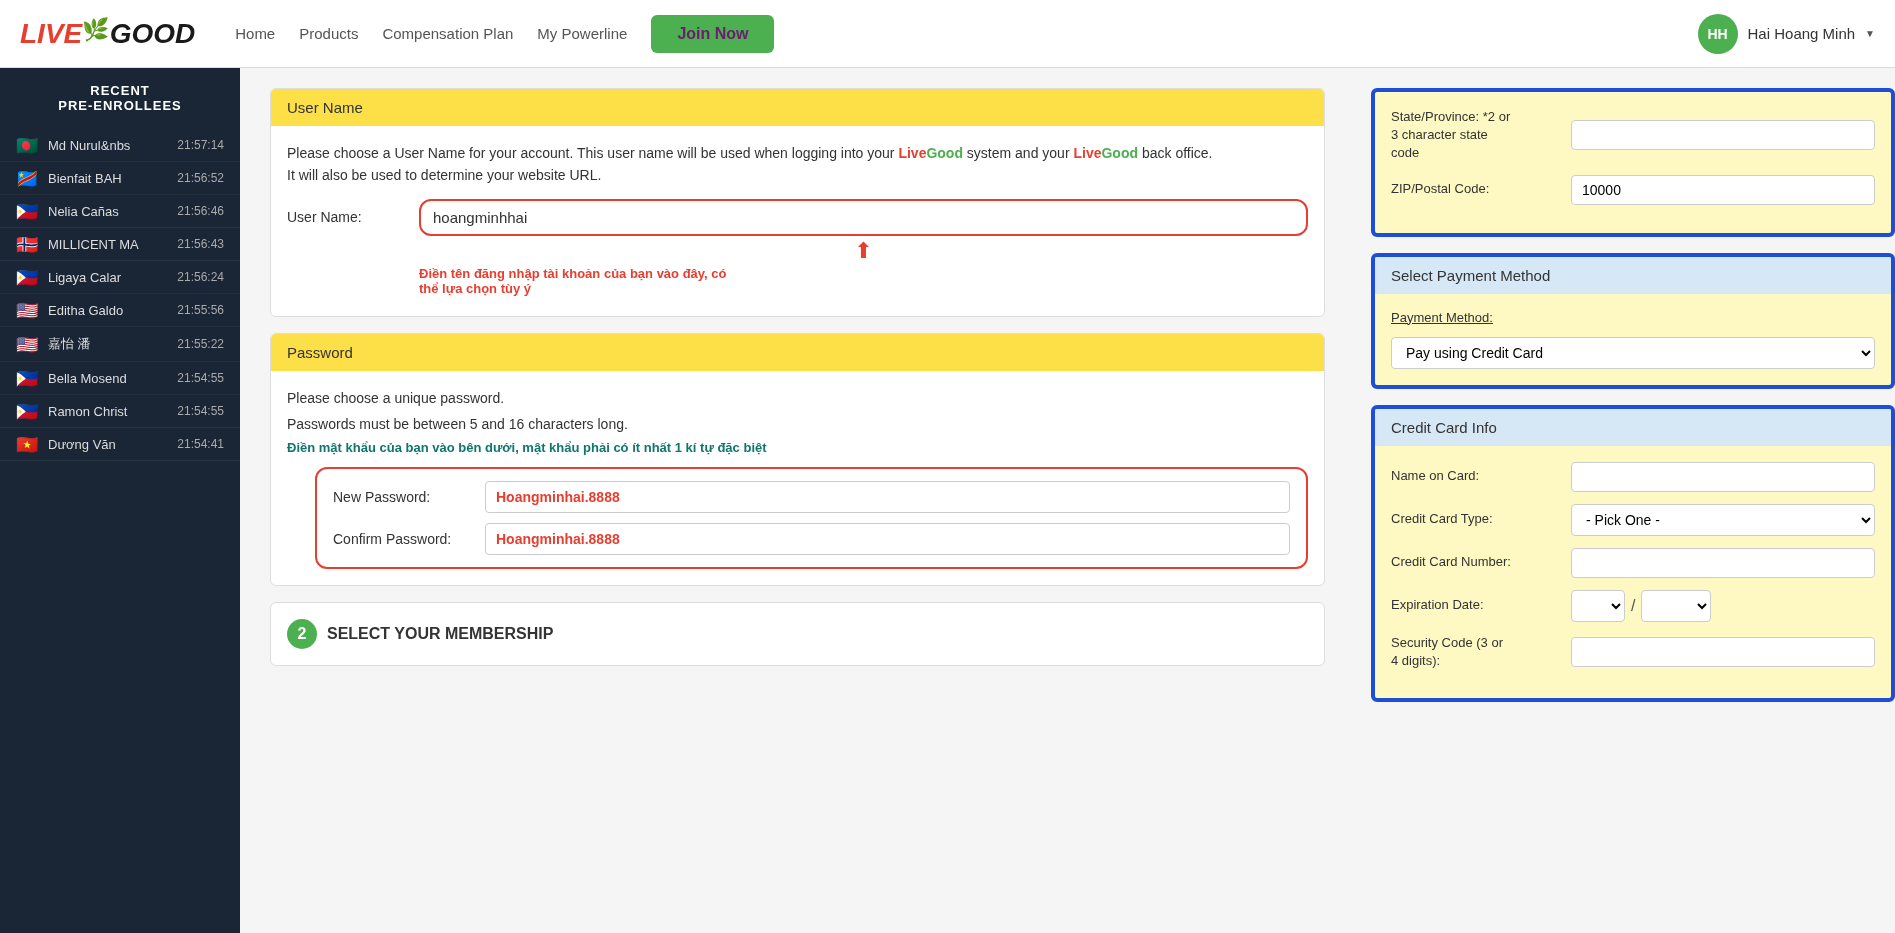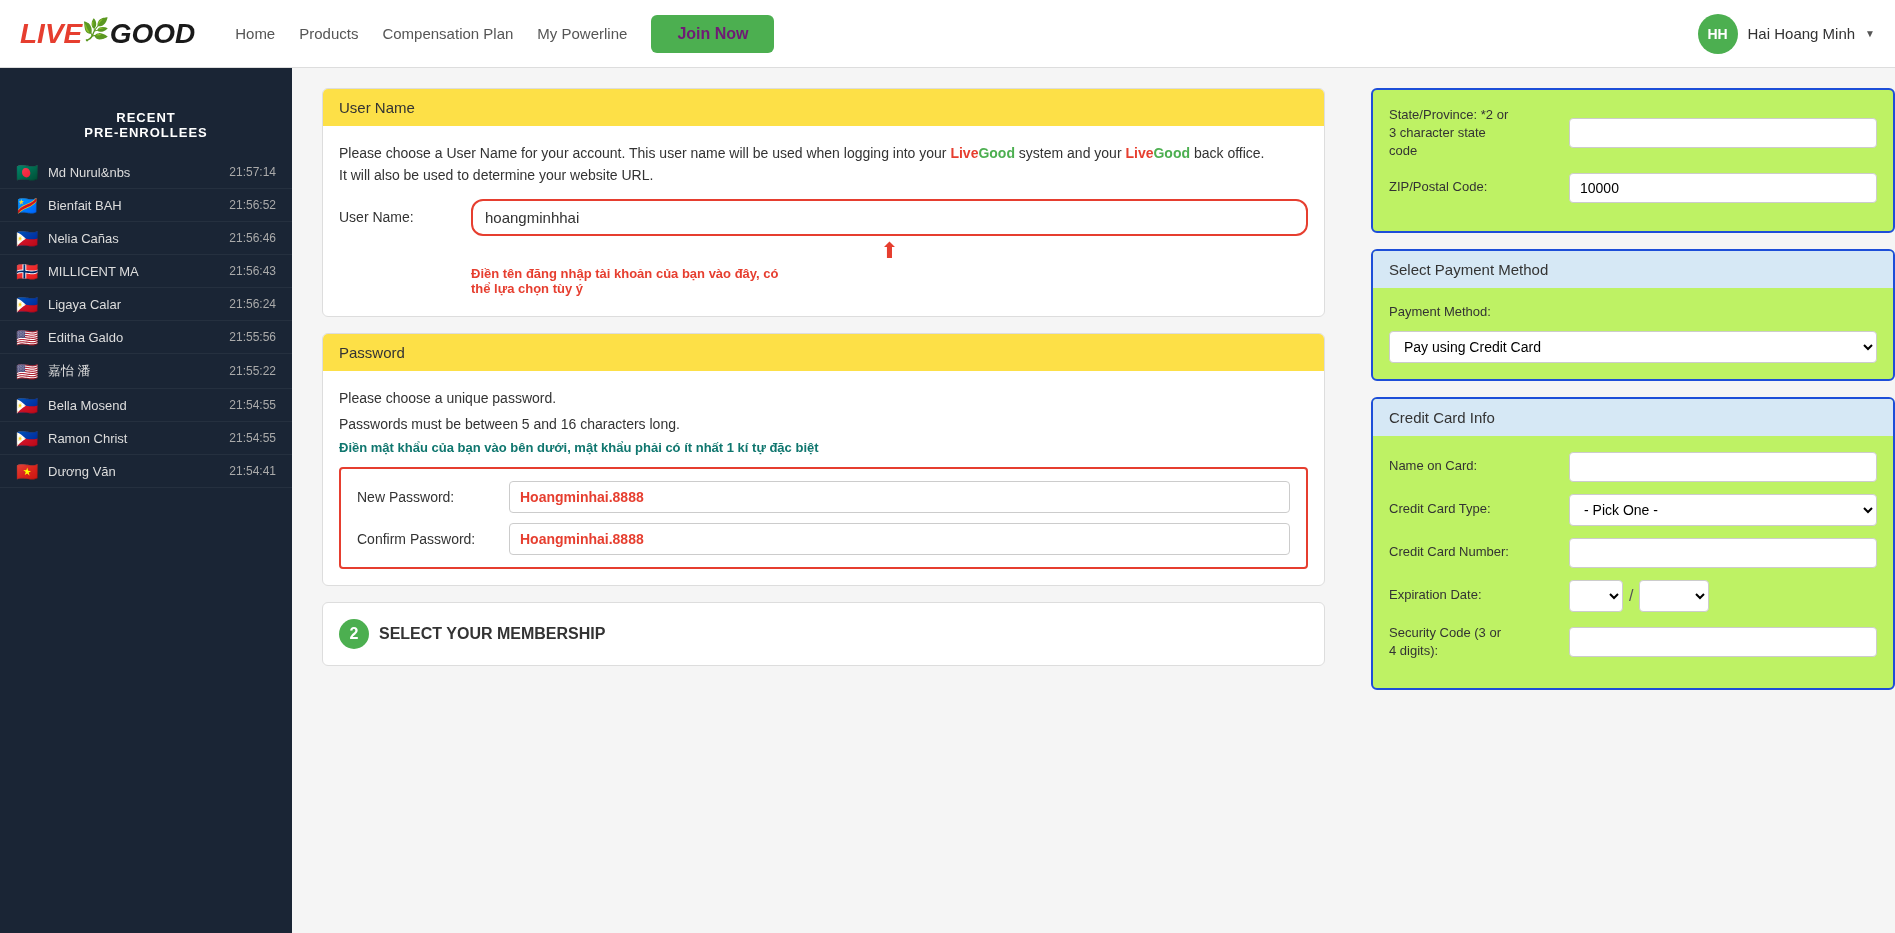--- a/index.html
+++ b/index.html
@@ -52,24 +52,24 @@
 
     
     .page-wrapper {
       display: flex;
       margin-top: 68px;
       min-height: calc(100vh - 68px);
     }
 
     
     .sidebar {
-      width: 292px;
+      width: 240px;
       background: #1a2535;
       color: #fff;
-      padding: 32px 0;
+      padding: 5px 0;
       flex-shrink: 0;
       min-height: calc(100vh - 68px);
     }
     .sidebar-title {
       text-align: center;
       font-weight: bold;
       font-size: 13px;
       padding: 10px 16px 16px;
       letter-spacing: 1px;
     }
@@ -150,23 +150,24 @@
       margin-top: 30px;
       margin-bottom: 4px;
     }
 
     
     .password-desc { color: #333; line-height: 1.6; margin-bottom: 4px; }
     .password-warning { color: #0f766e; font-weight: bold; margin-bottom: 12px; font-size: 13px; }
 
     .password-box {
       border: 2px solid #e63e2f;
-      border-radius: 4px;
+      border-radius: 12px;
       padding: 12px 16px;
       margin-top: 8px;
+      margin-left: 28px;
     }
     .password-row {
       display: flex;
       align-items: center;
       margin-bottom: 10px;
       gap: 12px;
     }
     .password-row:last-child { margin-bottom: 0; }
     .password-label { min-width: 140px; color: #333; }
     .password-input {
@@ -195,25 +196,25 @@
       display: flex; align-items: center; justify-content: center;
       font-weight: bold; font-size: 16px;
       flex-shrink: 0;
     }
     .membership-title { font-size: 16px; font-weight: bold; color: #333; text-transform: uppercase; }
 
     
     .right-col { width: 540px; flex-shrink: 0; padding: 20px 0 20px 16px; }
 
     .right-section-card {
-      background: #bef264;
+      background: #fef9c3;
       border-radius: 6px;
       margin-bottom: 16px;
       overflow: hidden;
-      border: 2px solid #1d4ed8;
+      border: 4px solid #1d4ed8;
     }
     .right-section-header {
       background: #d6e8f5;
       padding: 10px 16px;
       font-size: 15px;
       color: #333;
     }
     .right-section-body { padding: 16px; }
 
     .field-row {
@@ -234,21 +235,21 @@
     .field-select {
       flex: 1;
       border: 1px solid #ccc;
       border-radius: 4px;
       padding: 6px 10px;
       font-size: 14px;
       outline: none;
       background: #fff;
     }
 
-    .payment-method-label { color: #333; font-size: 13px; margin-bottom: 8px; }
+    .payment-method-label { color: #333; font-size: 13px; margin-bottom: 8px; text-decoration: underline; }
 
     .expiry-row { display: flex; align-items: center; gap: 6px; }
     .expiry-select { border: 1px solid #ccc; border-radius: 4px; padding: 6px 8px; font-size: 14px; background: #fff; }
     .expiry-slash { font-size: 16px; color: #555; }
   </style>
 </head>
 <body>
 
 <header class="header">
   <div class="logo">

